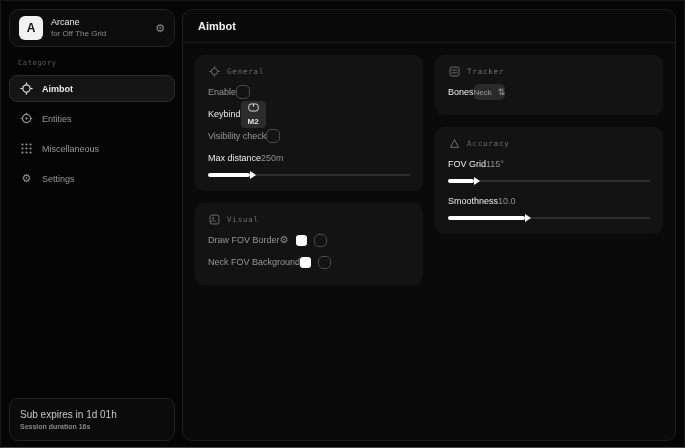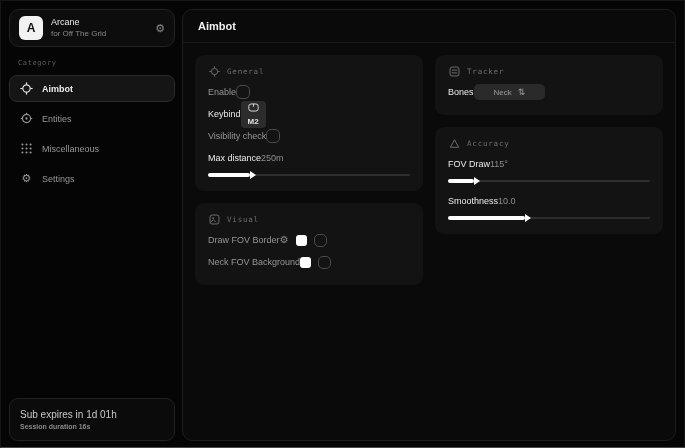--- a/index.html
+++ b/index.html
@@ -107,21 +107,21 @@
   }
 
   .badge {
     display:flex; align-items:center; gap:5px;
     background:#2c2c2c; border-radius:4px; padding:2px 7px;
     color:#e3e3e3; font-size:8px; font-weight:bold; cursor:pointer;flex-direction:column;
   }
 
   .select-btn {
     display:flex; align-items:center; gap:6px;
-    background:#2a2a2a; border-radius:5px; padding:3px 20px;
+    background:#2a2a2a; border-radius:5px; padding:3px 0;
     color:#9d9d9d; font-size:8px; cursor:pointer;
   }
   .updown { font-size:9px; color:#9d9d9d; }
 
   .slider { position:relative; height:8px; margin-top:2px; cursor:pointer; }
   .slider-track {
     position:absolute; left:0; right:0; top:3px; height:2px;
     background:#2e2e2e; border-radius:2px;
   }
   .slider-fill {
@@ -328,21 +328,21 @@
           <div class="card-header">
             <span class="cicon">
               <svg width="11" height="11" viewBox="0 0 16 16" fill="none" stroke="currentColor" stroke-width="1.4">
                 <path d="M8 2.5 L14 13.5 L2 13.5 Z" stroke-linejoin="round"></path>
               </svg>
             </span>
             <span class="card-title">Accuracy</span>
           </div>
 
           <div class="row">
-            <span class="row-label strong">FOV Draw</span>
+            <span class="row-label strong">FOV Grid</span>
             <span class="row-value">115°</span>
           </div>
           <div class="slider">
             <div class="slider-track"></div>
             <div class="slider-fill" style="width: 13%;"></div>
           </div>
 
           <div class="row" style="margin-top:5px">
             <span class="row-label strong">Smoothness</span>
             <span class="row-value">10.0</span>

